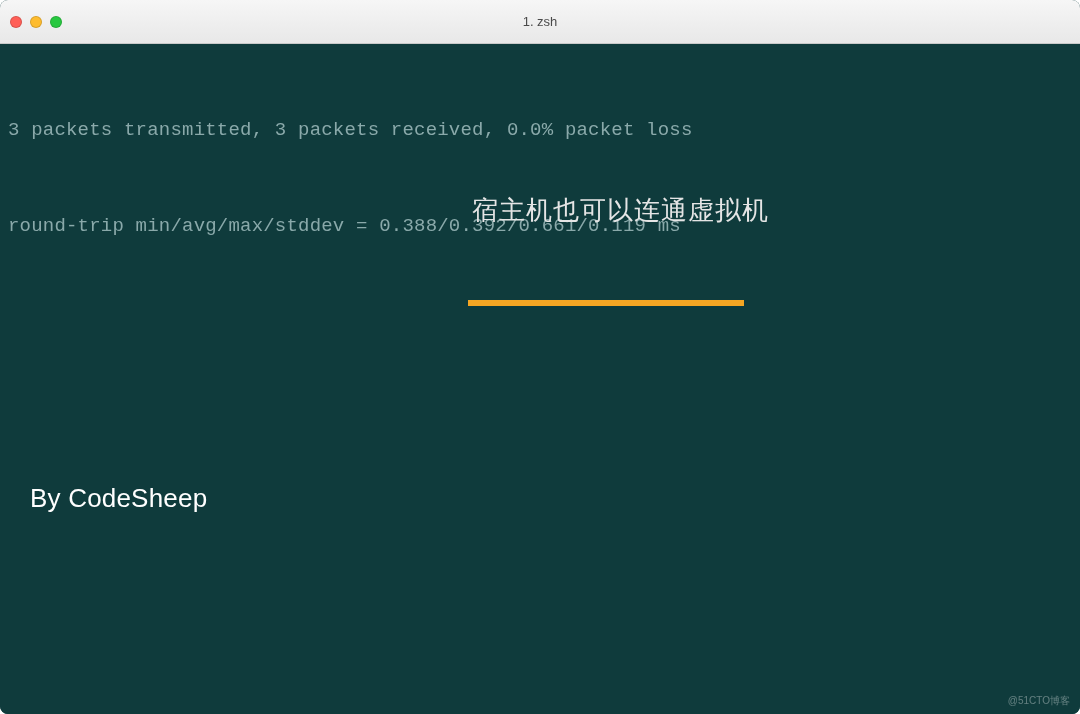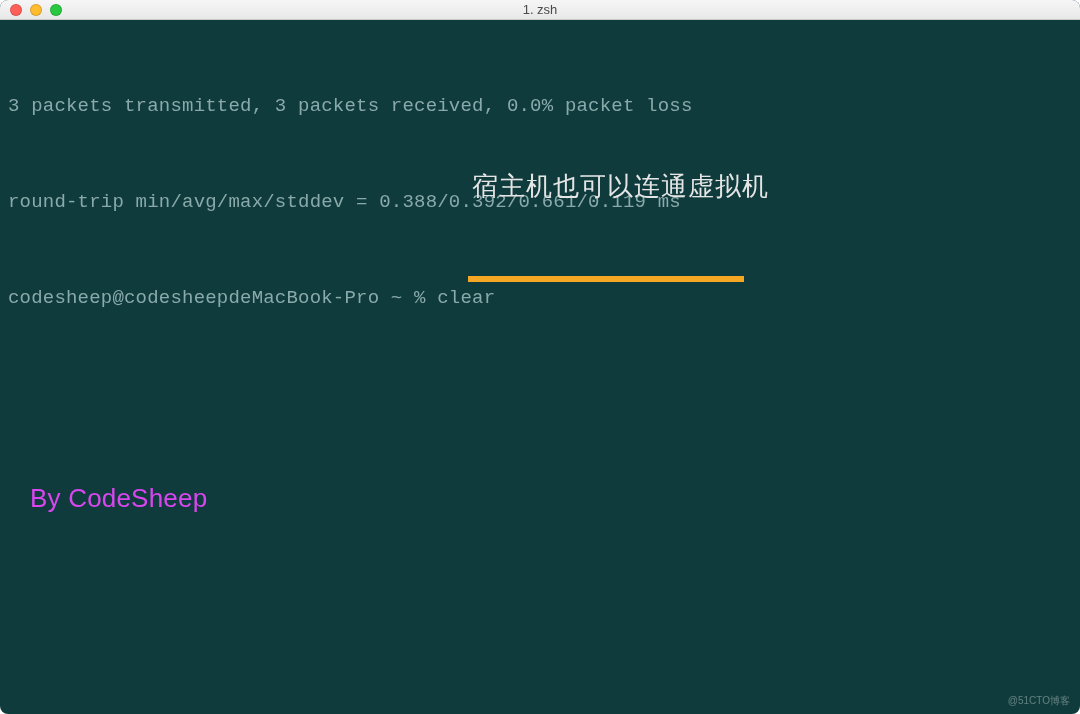--- a/index.html
+++ b/index.html
@@ -13,21 +13,21 @@
   }
   .window {
     width: 1080px;
     height: 714px;
     border-radius: 8px;
     overflow: hidden;
     background: #0f3b3c;
     position: relative;
   }
   .titlebar {
-    height: 20px;
+    height: 44px;
     background: linear-gradient(#f6f6f6, #e8e8e8);
     border-bottom: 1px solid #c9c9c9;
     display: flex;
     align-items: center;
     padding: 0 10px;
     position: relative;
   }
   .traffic-lights {
     display: flex;
     gap: 8px;
@@ -75,24 +75,24 @@
     position: absolute;
     left: 468px;
     top: 256px;
     width: 276px;
     height: 6px;
     background: #f5a623;
   }
   .watermark-text {
     position: absolute;
     left: 30px;
-    top: 462px;
+    top: 438px;
     font-family: -apple-system,"Helvetica Neue",Arial,sans-serif;
     font-size: 26px;
-    color: #d946ef;
+    color: #ffffff;
     font-weight: 500;
   }
   .footer-credit {
     position: absolute;
     right: 10px;
     bottom: 6px;
     font-family: -apple-system,"Helvetica Neue",Arial,sans-serif;
     font-size: 10px;
     color: rgba(255,255,255,0.35);
   }
@@ -107,21 +107,20 @@
       <div class="light red"></div>
       <div class="light yellow"></div>
       <div class="light green"></div>
     </div>
     <div class="title">1. zsh</div>
   </div>
 
   <div class="term">
     <span class="line">3 packets transmitted, 3 packets received, 0.0% packet loss</span>
     <span class="line">round-trip min/avg/max/stddev = 0.388/0.392/0.661/0.119 ms</span>
-    <span class="line">codesheep@codesheepdeMacBook-Pro ~ % clear</span>
     <span class="line"></span>
     <span class="line"></span>
     <span class="line"></span>
     
     
     
     
     
     
     

